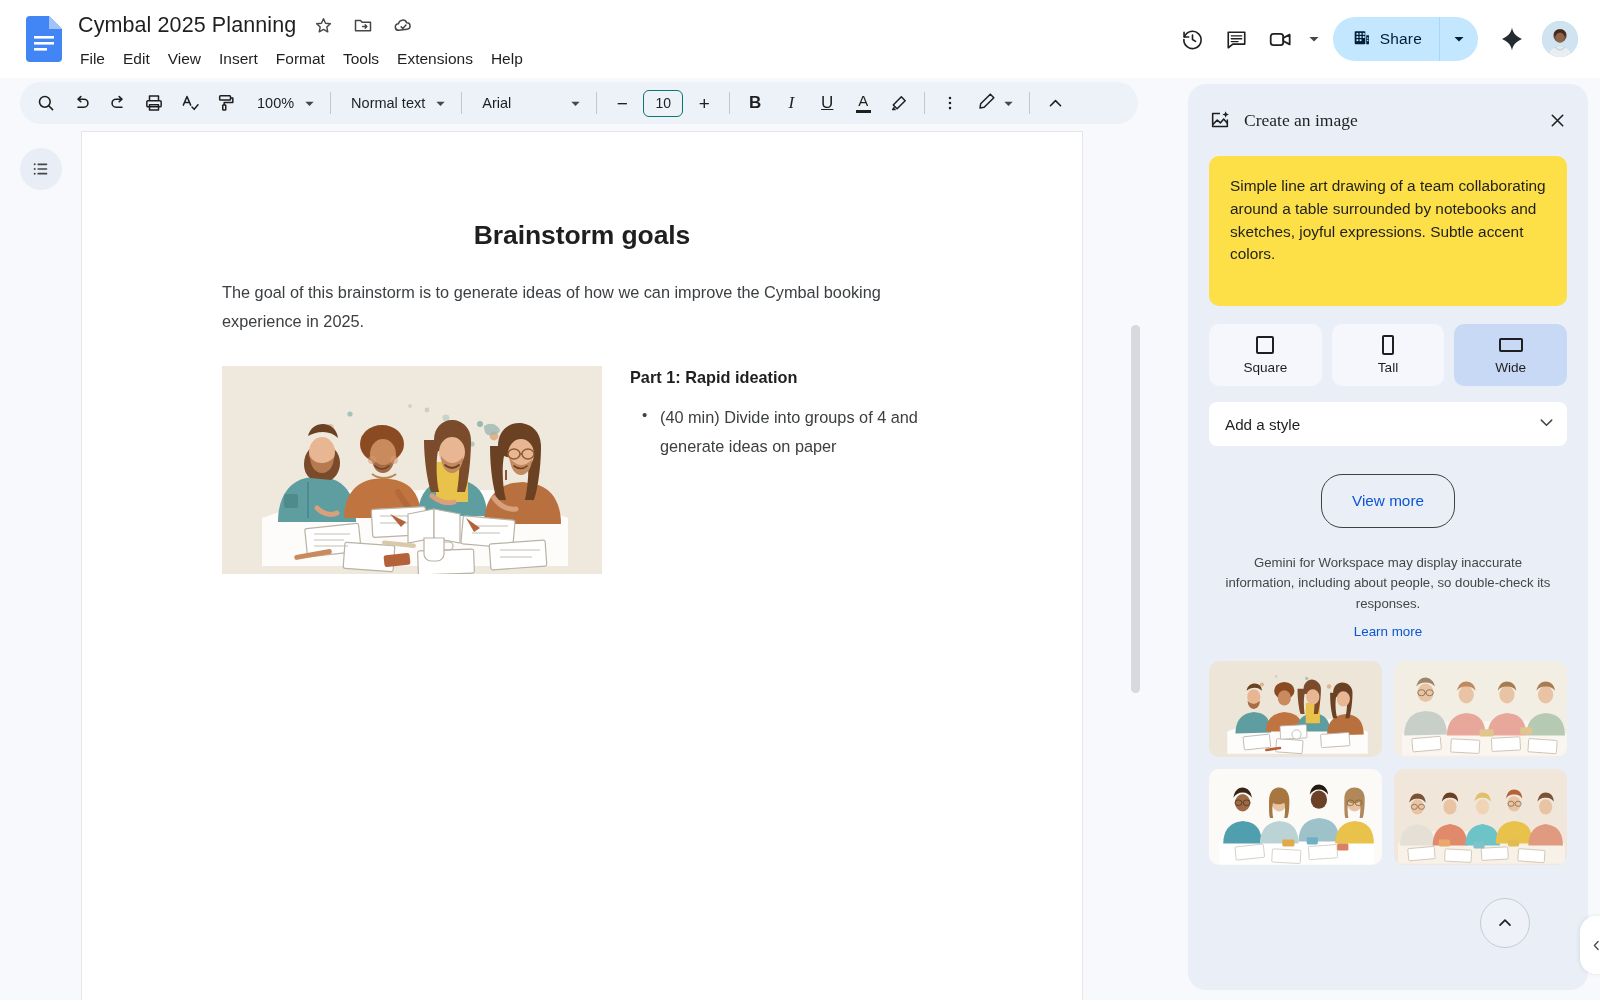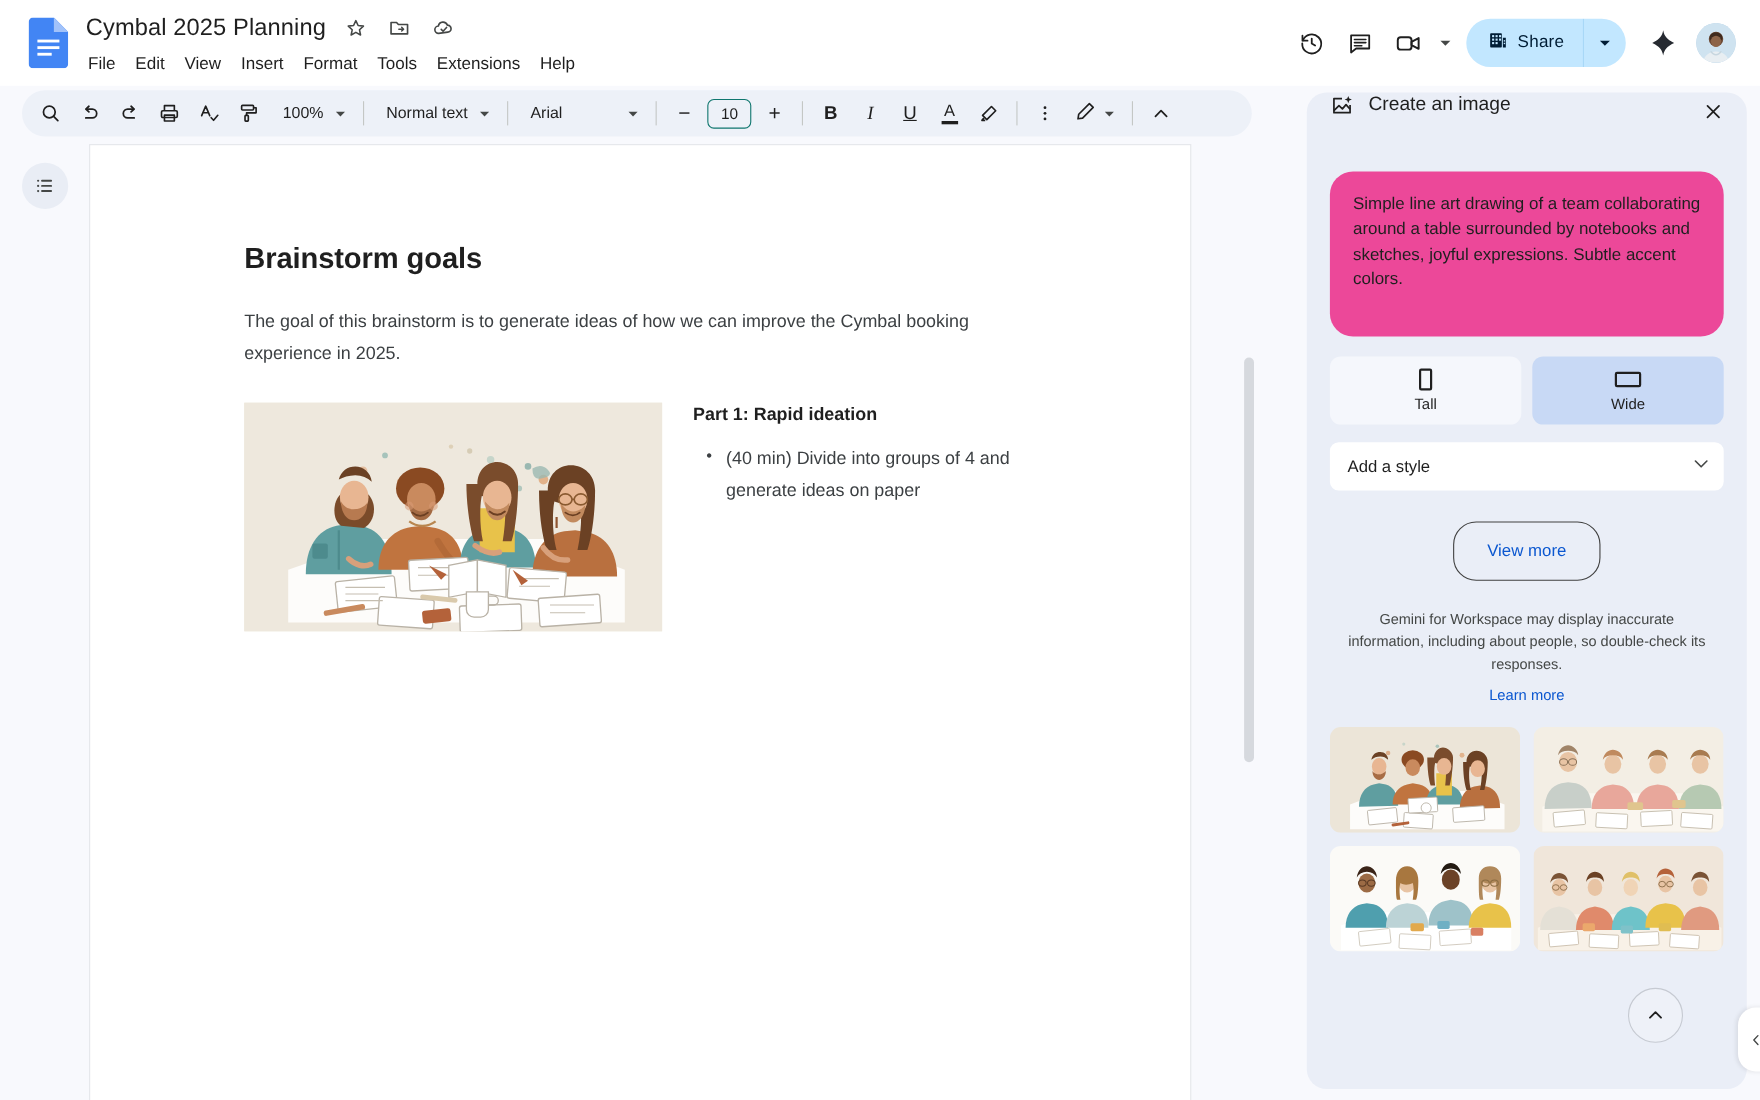--- a/index.html
+++ b/index.html
@@ -98,20 +98,21 @@
     color: #444746;
   }
   .doc-canvas {
     position: absolute; left: 82px; top: 132px; width: 1000px; height: 868px;
     background: #ffffff; box-shadow: 0 0 0 1px #e4e6ea;
   }
   .doc-page { position: absolute; inset: 0; padding: 88px 140px; }
   .doc-h1 {
     font-size: 26.5px; font-weight: bold; color: #1f1f1f; letter-spacing: -.1px;
     margin-bottom: 27px;
+    text-align: center;
   }
   .doc-p {
     font-size: 16.3px; color: #3c4043; line-height: 1.78; max-width: 660px;
     margin-bottom: 30px;
   }
   .doc-cols { display: flex; gap: 28px; align-items: flex-start; }
   .doc-illus {
     width: 380px; height: 208px; flex: 0 0 auto; overflow: hidden;
     background: #eee8dd;
   }
@@ -130,28 +131,28 @@
     position: absolute; left: 1131px; top: 325px; width: 9px; height: 368px;
     background: #d6d9de; border-radius: 5px;
   }
 
   
   .panel {
     position: absolute; right: 12px; top: 84px; width: 400px; height: 906px;
     background: #eaeef7; border-radius: 18px;
   }
   .panel-head {
-    height: 72px; display: flex; padding: 0 14px 0 20px;
+    height: 72px; display: flex; align-items: center; padding: 0 14px 0 20px; font-family: Liberation Serif, serif;
   }
   .panel-head-icon { width: 24px; height: 24px; display: flex; align-items: center; justify-content: center; color: #1f1f1f; }
   .panel-title { font-size: 17.5px; color: #1f1f1f; margin-left: 12px; flex: 1 1 auto; }
   .panel-close { width: 34px; height: 34px; border-radius: 50%; display: flex; align-items: center; justify-content: center; color: #1f1f1f; }
 
   .prompt-box {
-    margin: 0 21px; height: 150px; background: #ec4899; border-radius: 21px;
+    margin: 0 21px; height: 150px; background: #fde047; border-radius: 10px;
     padding: 19px 21px;
   }
   .prompt-text { font-size: 15.4px; line-height: 1.48; color: #1f1f1f; }
 
   .ratio-row { display: flex; gap: 10px; margin: 18px 21px 0 21px; }
   .ratio-btn {
     flex: 1 1 0; height: 62px; background: #f5f7fc; border-radius: 10px;
     display: flex; flex-direction: column; align-items: center; justify-content: center; gap: 5px;
   }
   .ratio-btn.active { background: #c8d9f5; }
@@ -590,20 +591,26 @@
       </div>
     </div>
 
     <div class="prompt-box">
       <div class="prompt-text">Simple line art drawing of a team collaborating around a table surrounded by notebooks and sketches, joyful expressions. Subtle accent colors.</div>
     </div>
 
     <div class="ratio-row">
       <div class="ratio-btn">
         <span class="ratio-glyph">
+            <span class="sq"></span>
+          </span>
+        <span class="ratio-label">Square</span>
+      </div>
+      <div class="ratio-btn">
+        <span class="ratio-glyph">
             <span class="tl"></span>
           </span>
         <span class="ratio-label">Tall</span>
       </div>
       <div class="ratio-btn active">
         <span class="ratio-glyph">
             <span class="wd"></span>
           </span>
         <span class="ratio-label">Wide</span>
       </div>

